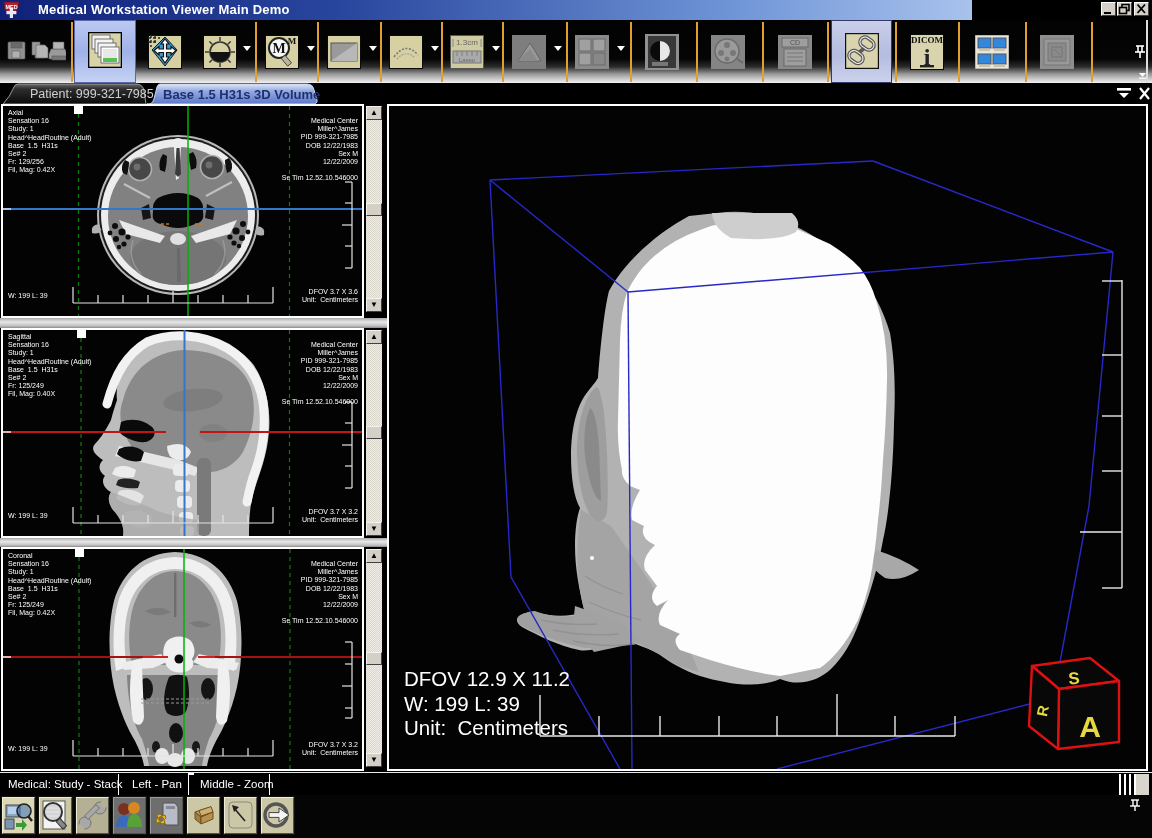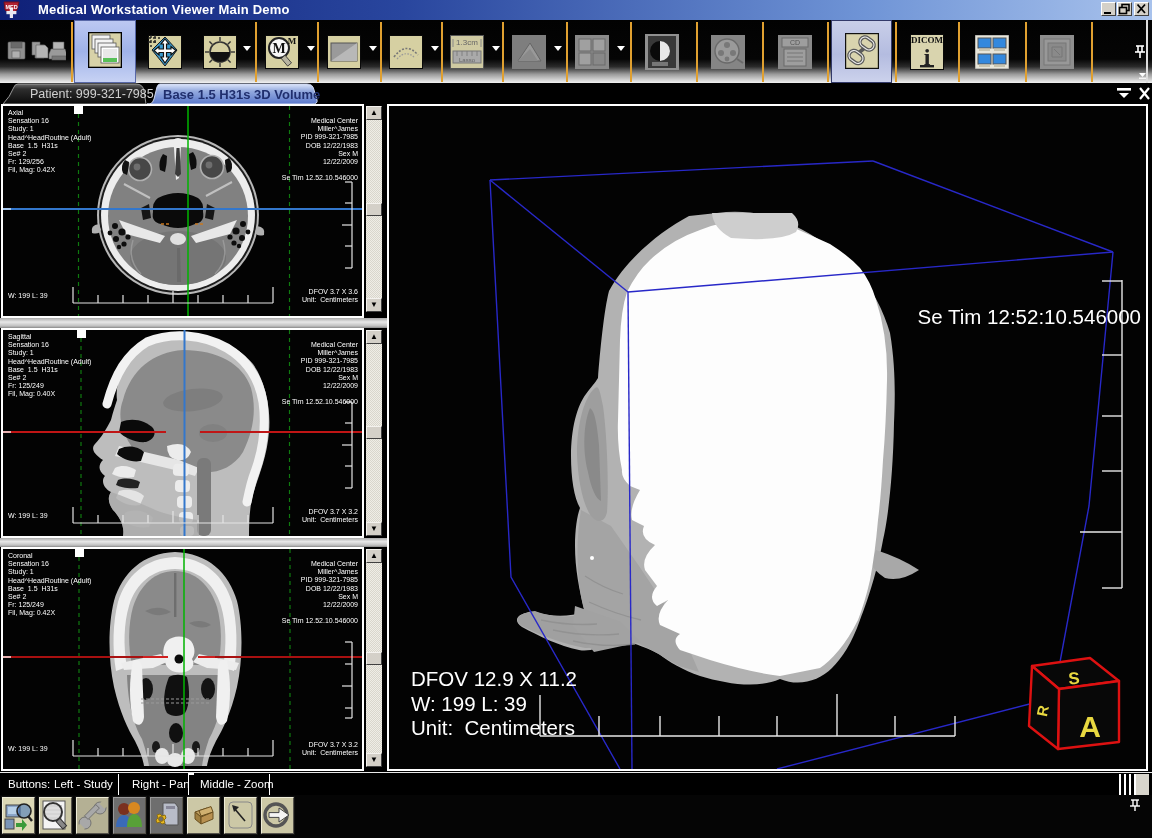--- a/index.html
+++ b/index.html
@@ -1,21 +1,21 @@
 <!DOCTYPE html>
 <html><head>
 <meta charset="utf-8">
 <style>
 * { margin:0; padding:0; box-sizing:border-box; }
 html,body { width:1152px; height:838px; background:#000; overflow:hidden;
   font-family:"Liberation Sans", sans-serif; }
 #app { position:relative; width:1152px; height:838px; background:#000; }
 .abs { position:absolute; }
 
-#titlebar { position:absolute; left:0; top:0; width:1152px; height:20px;
+#titlebar { position:absolute; left:0; top:0; width:972px; height:20px;
   background:linear-gradient(90deg,#0f2078 0%,#29469e 35%,#6f94d6 75%,#a8c2ec 100%); }
 #titletext { position:absolute; left:38px; top:2px; color:#fff; font-size:13px; font-weight:bold; letter-spacing:0.2px;}
 .winbtn { position:absolute; top:2px; width:15px; height:14px; background:#d4d0c8;
   border-top:1px solid #fff; border-left:1px solid #fff;
   border-right:1px solid #404040; border-bottom:1px solid #404040;
   color:#000; font-size:10px; text-align:center; line-height:12px; font-weight:bold;}
 
 #toolbar { position:absolute; left:0; top:20px; width:1152px; height:63px;
   background:linear-gradient(180deg,#020202 0%,#050505 62%,#2a2a2a 74%,#9a9a9a 86%,#f2f2f2 100%); }
 .sep { position:absolute; top:2px; width:2px; height:60px; background:#e0a030; }
@@ -658,29 +658,28 @@
 
         <g stroke="#dd1111" stroke-width="2.4" stroke-linejoin="round">
           <polygon points="643,560 701,552 730,575 670,583" fill="#080808"></polygon>
           <polygon points="670,583 730,575 730,636 669,643" fill="#080808"></polygon>
           <polygon points="643,560 670,583 669,643 640,620" fill="#080808"></polygon>
         </g>
         <text x="685" y="578" font-size="17" fill="#e8d840" font-weight="bold" text-anchor="middle" transform="rotate(-4 685 572)">S</text>
         <text x="654" y="610" font-size="15" fill="#e8d840" font-weight="bold" text-anchor="middle" transform="rotate(-78 654 605)">R</text>
         <text x="701" y="631" font-size="30" fill="#e8d840" font-weight="bold" text-anchor="middle">A</text>
       </svg>
-      <div class="t3d t3dr" style="right:5px;top:199px">Se Tim 12:52:10.546000</div>
-      <div class="t3d" style="left:22px;top:561px">DFOV 12.9 X 11.2<br>W: 199 L: 39<br>Unit:&nbsp;&nbsp;Centimeters</div>
+      <div class="t3d" style="left:15px;top:561px">DFOV 12.9 X 11.2<br>W: 199 L: 39<br>Unit:&nbsp;&nbsp;Centimeters</div>
     </div>
   </div>
   <div id="statusbar">
-    <div class="abs" style="left:8px;top:5px">Buttons:</div>
-    <div class="abs" style="left:54px;top:5px">Left -  Study</div>
+    <div class="abs" style="left:8px;top:5px">Medical:</div>
+    <div class="abs" style="left:54px;top:5px">Study -  Stack</div>
     <div class="abs" style="left:118px;top:1px;width:1px;height:21px;background:#fff"></div>
-    <div class="abs" style="left:132px;top:5px">Right - Pan</div>
+    <div class="abs" style="left:132px;top:5px">Left - Pan</div>
     <div class="abs" style="left:188px;top:1px;width:1px;height:21px;background:#fff"></div>
     <div class="abs" style="left:200px;top:5px">Middle - Zoom</div>
     <div class="abs" style="left:269px;top:1px;width:1px;height:21px;background:#fff"></div>
     <div class="abs" style="left:188px;top:0px;width:6px;height:2px;background:#fff"></div>
 
     <div class="abs" style="left:1119px;top:1px;width:17px;height:21px;background:repeating-linear-gradient(90deg,#fff 0 2px,#000 2px 5px)"></div>
     <div class="abs" style="left:1136px;top:1px;width:13px;height:21px;background:#d8d5cc"></div>
   </div>
   <div id="bottombar">
     <div class="bbtn" style="left:1px;background:#dcd8b6"><div class="bbin"></div>

